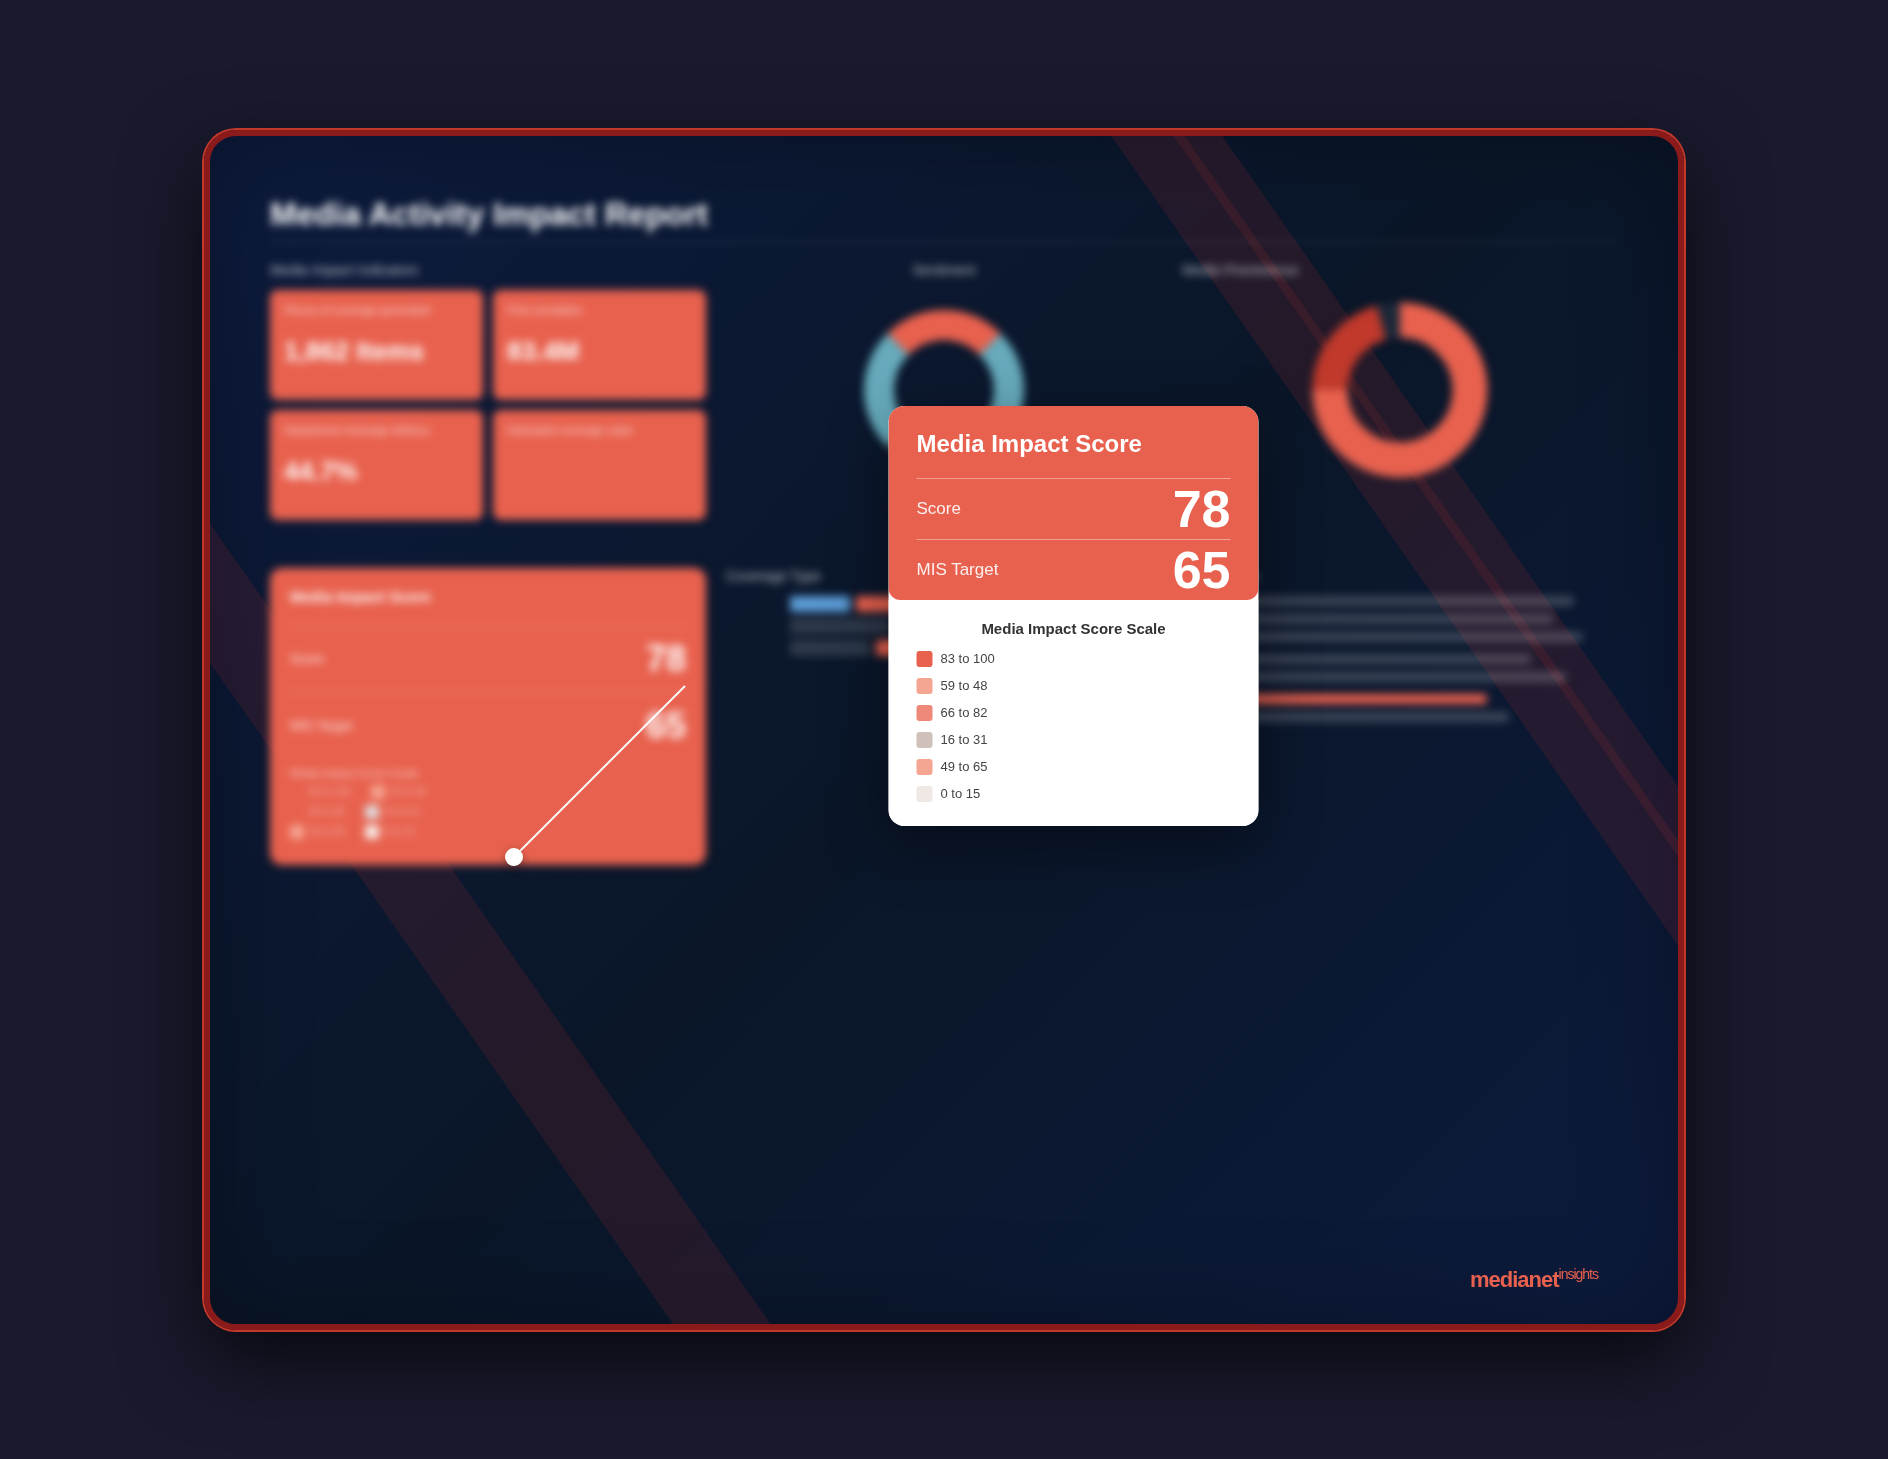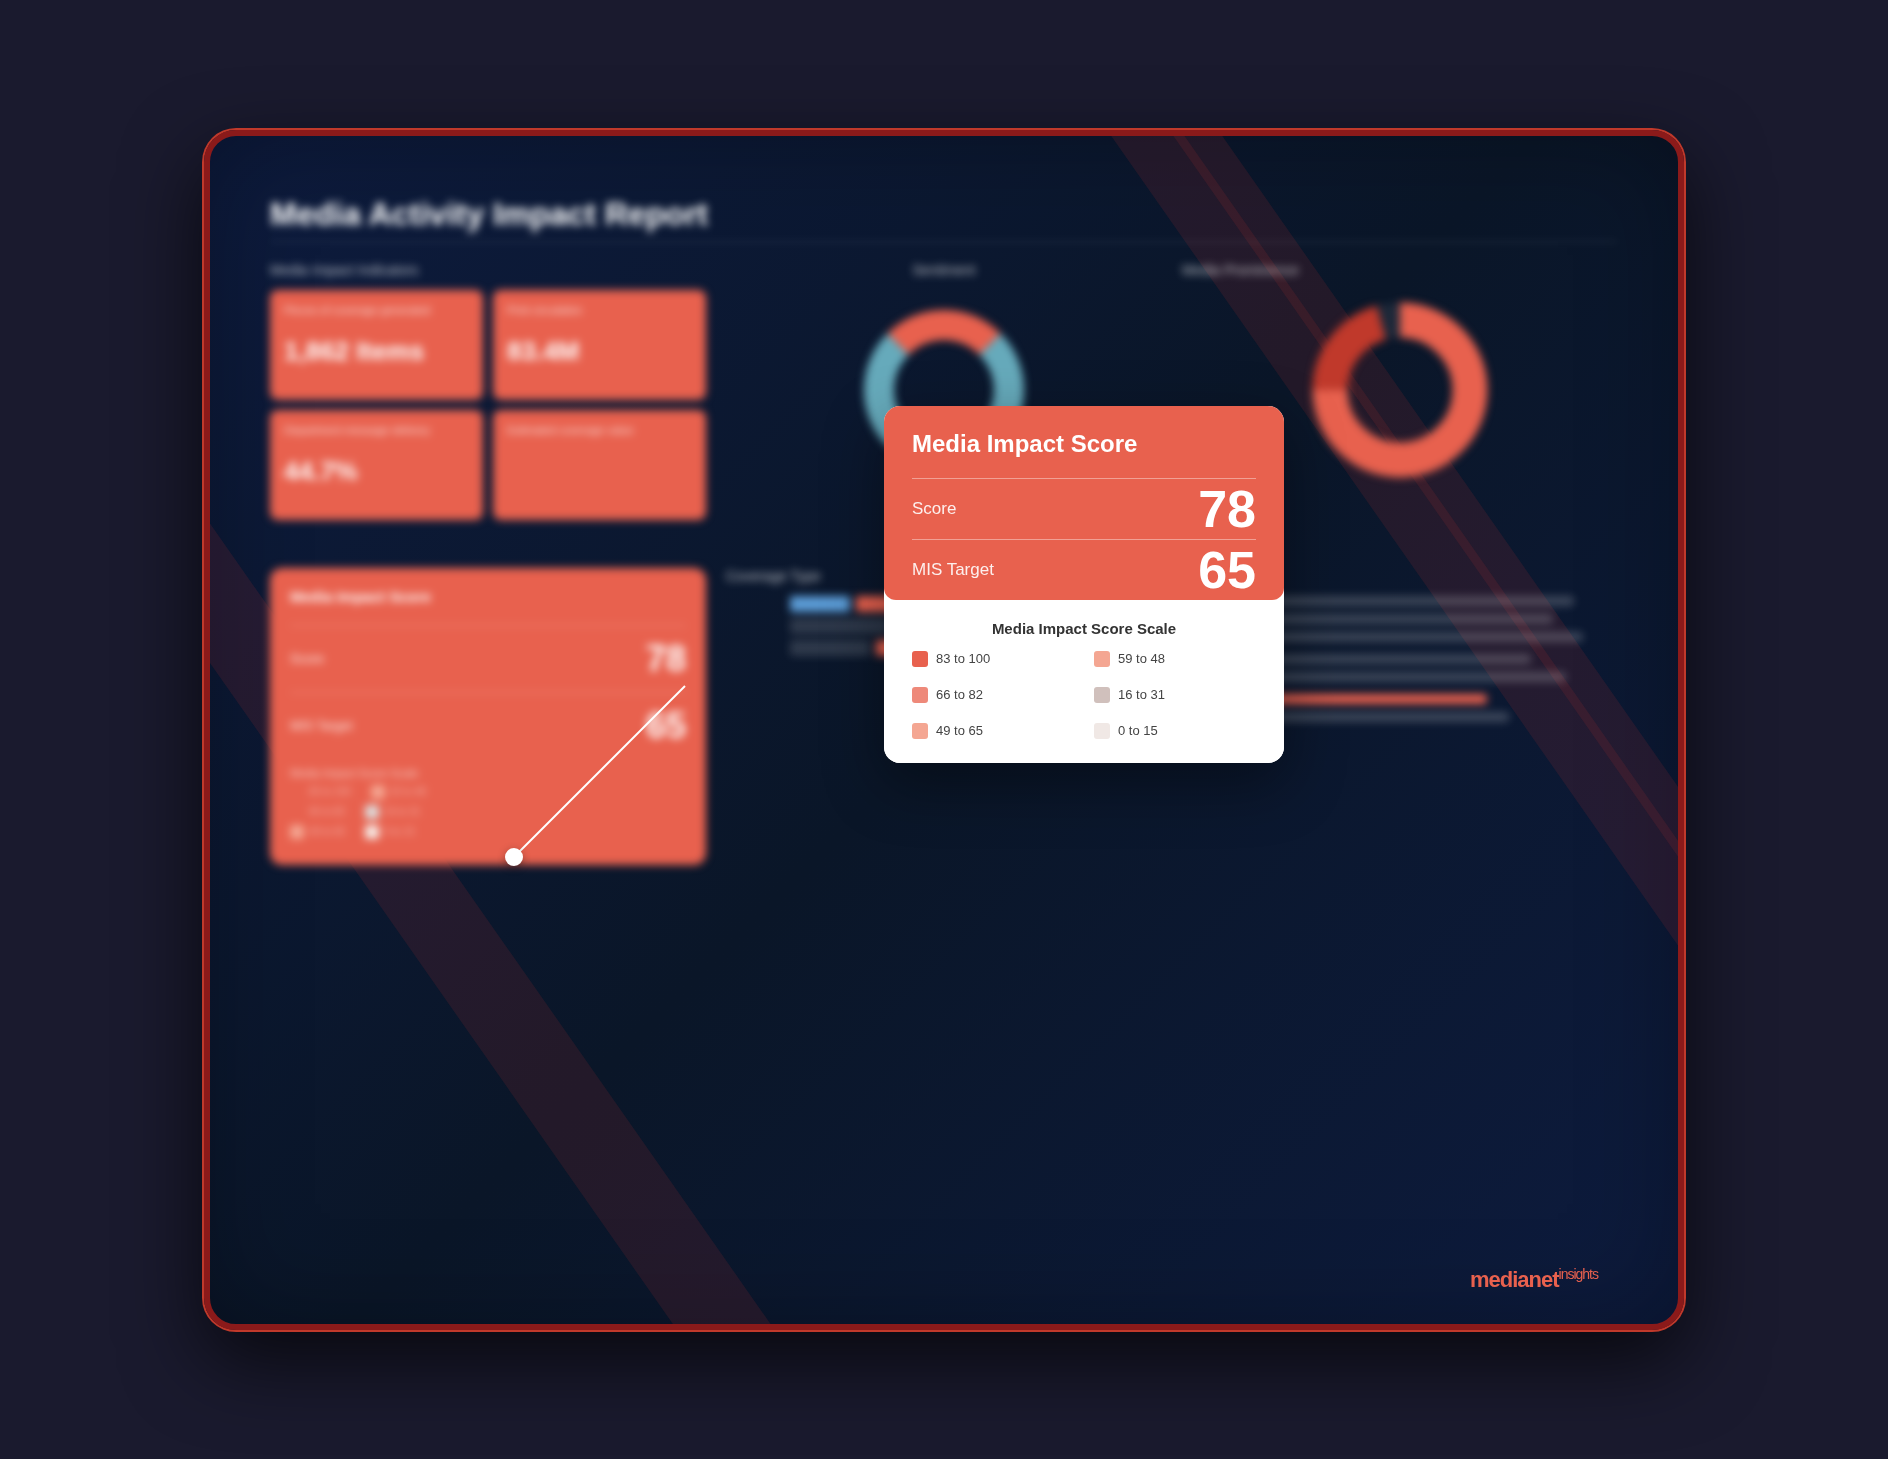--- a/index.html
+++ b/index.html
@@ -271,21 +271,21 @@
     .medianet-logo span {
       color: #e8614e;
     }
 
     
     .tooltip-card {
       position: absolute;
       top: 270px;
       left: 50%;
       transform: translateX(-15%);
-      width: 400px;
+      width: 370px;
       background: #fff;
       border-radius: 16px;
       box-shadow: 0 20px 60px rgba(0,0,0,0.4);
       overflow: hidden;
       z-index: 100;
       filter: none !important;
     }
 
     .tooltip-header {
       background: #e8614e;
@@ -334,22 +334,22 @@
     .scale-title {
       color: #333;
       font-size: 15px;
       font-weight: 600;
       margin-bottom: 14px;
       text-align: center;
     }
 
     .scale-grid {
       display: grid;
-      grid-template-columns: 1fr 1fr;
-      gap: 20px 20px;
+      grid-template-columns: 1fr;
+      gap: 11px 20px;
     }
 
     .scale-entry {
       display: flex;
       align-items: center;
       gap: 8px;
     }
 
     .scale-box {
       width: 16px;

